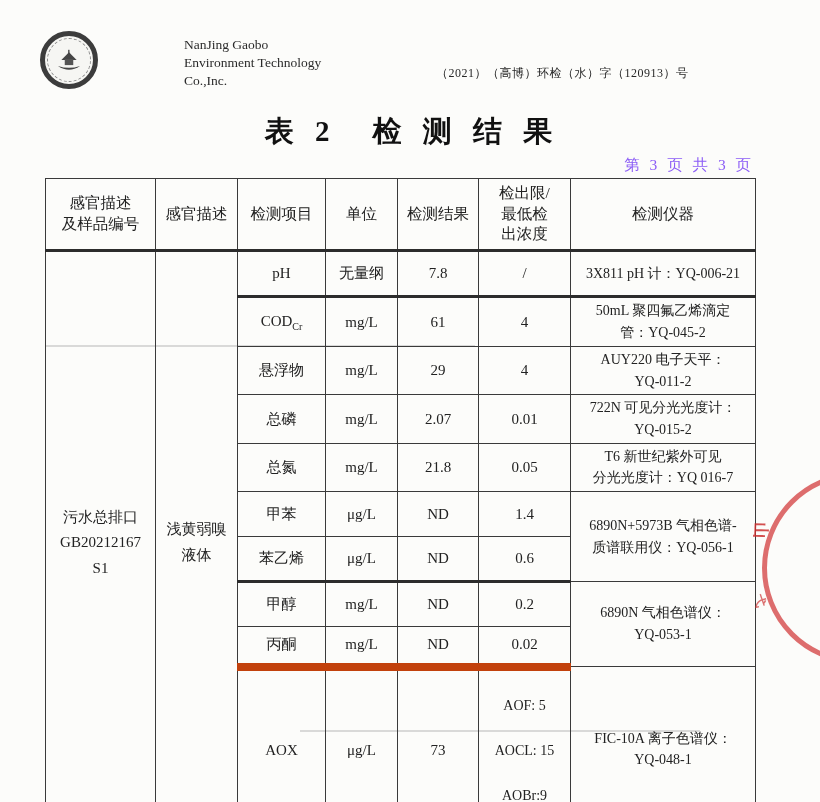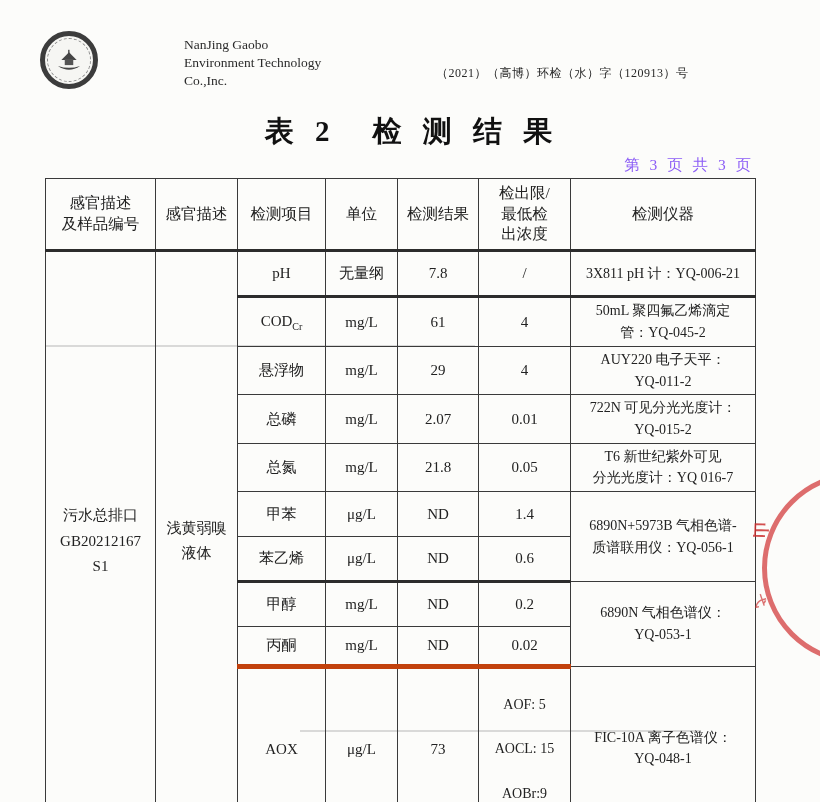--- a/index.html
+++ b/index.html
@@ -53,21 +53,21 @@
     border-collapse:collapse; table-layout:fixed;
   }
   .report th, .report td {
     border:1px solid #3a3a3a; text-align:center; vertical-align:middle;
     padding:2px 4px; font-size:15px; font-weight:normal;
     white-space:pre-line; overflow:hidden; color:#222;
   }
   .report th { font-size:15.5px; line-height:1.35; }
   tr.hdr th { border-bottom:3px solid #2c2c2c; }
   tr.thick3 td { border-bottom:3px solid #2c2c2c; }
-  tr.thick2 td { border-bottom:5px solid #c2410c; }
+  tr.thick2 td { border-bottom:8px solid #c2410c; }
   td.instr { font-size:14px; line-height:1.55; }
   td.limits { font-size:14px; line-height:1.6; }
   td.c-loc, td.c-desc { font-size:15px; line-height:1.7; }
   sub.cr { font-size:10px; }
 
   
   .stamp { position:absolute; left:0; top:0; width:820px; height:802px; pointer-events:none; }
   .stamp-arc {
     position:absolute; left:762px; top:472px; width:192px; height:192px;
     border-radius:50%; border:5px solid rgba(211,62,62,0.75);

